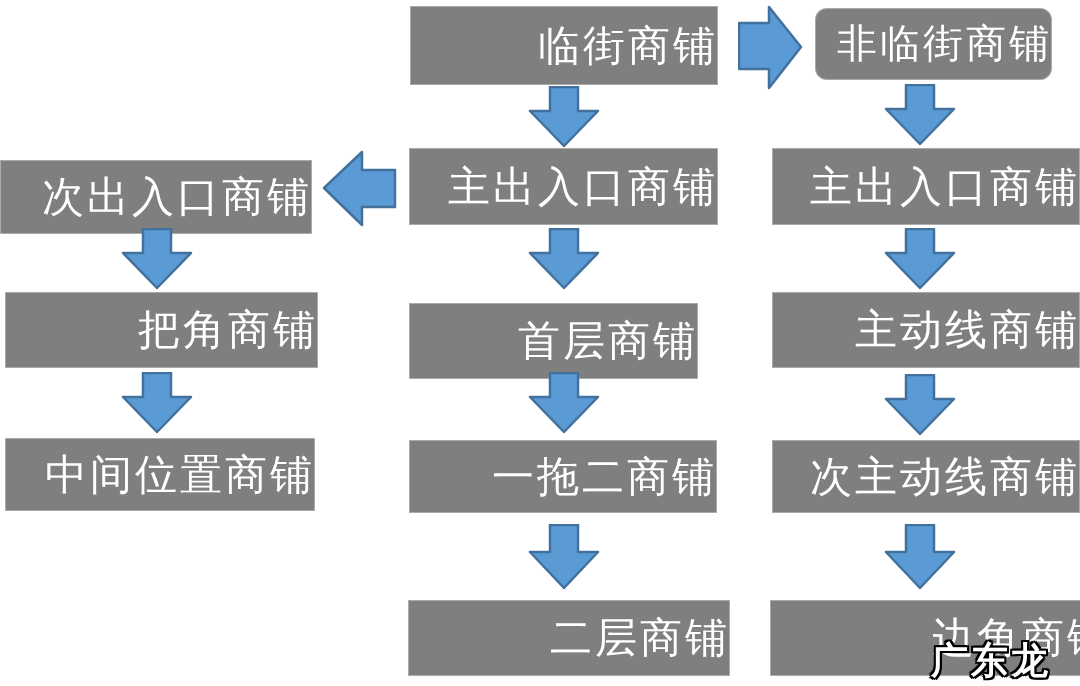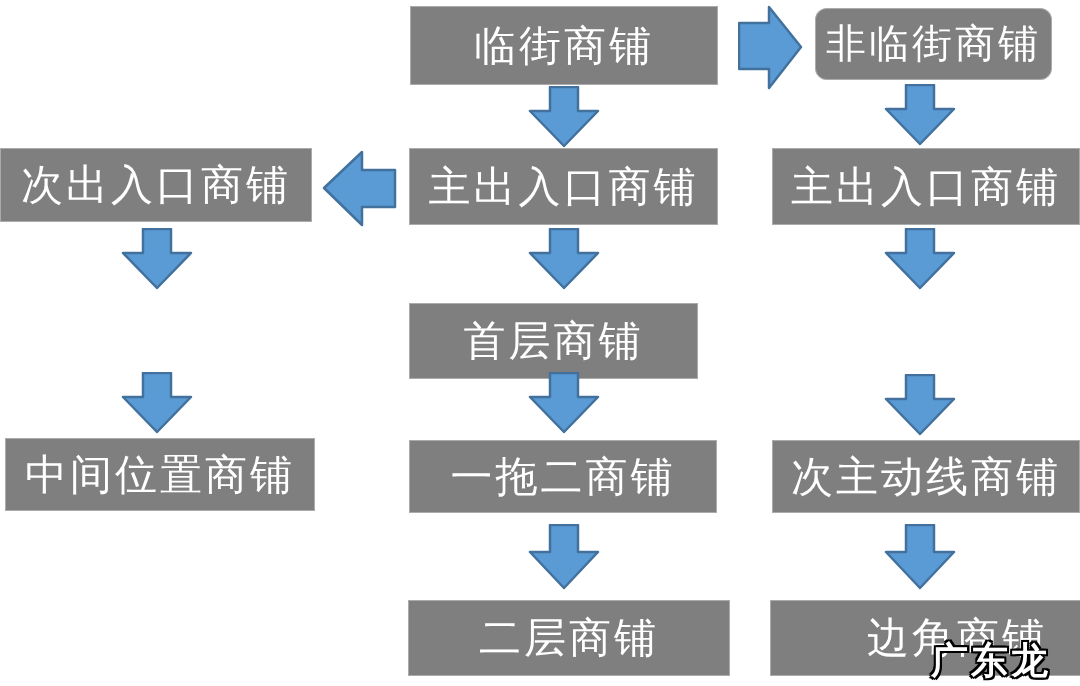--- a/index.html
+++ b/index.html
@@ -23,21 +23,21 @@
     height: 686px;
     background: var(--background);
     overflow: hidden;
   }
   .box {
     position: absolute;
     background: var(--box-fill);
     color: var(--box-text);
     display: flex;
     align-items: center;
-    justify-content: center;
+    justify-content: flex-end;
     text-align: center;
     font-size: 42px;
     letter-spacing: 3px;
     line-height: 1;
     white-space: nowrap;
     box-shadow: 0 0 0 1px rgba(255,255,255,0.35) inset;
   }
   .box span { display: inline-block; }
   .arrow { position: absolute; }
   .arrow svg { display: block; }
@@ -64,21 +64,21 @@
        2px  2px 0 var(--watermark-outline),
       -2px  0   0 var(--watermark-outline),
        2px  0   0 var(--watermark-outline),
        0   -2px 0 var(--watermark-outline),
        0    2px 0 var(--watermark-outline);
   }
 
   
   #b-street        { left: 410px; top:   6px; width: 308px; height: 79px; }
   #b-nonstreet     { left: 815px; top:   8px; width: 237px; height: 72px; border-radius: 12px; }
-  #b-sec-entrance  { left:   0px; top: 148px; width: 312px; height: 74px; }
+  #b-sec-entrance  { left:   0px; top: 160px; width: 312px; height: 74px; }
   #b-main-ent-c    { left: 409px; top: 148px; width: 309px; height: 77px; }
   #b-main-ent-r    { left: 772px; top: 148px; width: 308px; height: 77px; }
   #b-corner        { left:   5px; top: 292px; width: 313px; height: 76px; }
   #b-first-floor   { left: 409px; top: 303px; width: 289px; height: 76px; }
   #b-main-circ     { left: 772px; top: 292px; width: 308px; height: 76px; }
   #b-middle-pos    { left:   5px; top: 438px; width: 310px; height: 73px; }
   #b-duplex        { left: 409px; top: 440px; width: 308px; height: 73px; }
   #b-sec-circ      { left: 772px; top: 440px; width: 308px; height: 73px; }
   #b-second-floor  { left: 408px; top: 600px; width: 322px; height: 76px; }
   #b-edge-corner   { left: 770px; top: 600px; width: 310px; height: 76px; padding-left: 32px; }
@@ -110,22 +110,28 @@
   </div>
   <div class="box" id="b-sec-entrance">
     <span>次出入口商铺</span>
   </div>
   <div class="box" id="b-main-ent-c">
     <span>主出入口商铺</span>
   </div>
   <div class="box" id="b-main-ent-r">
     <span>主出入口商铺</span>
   </div>
+  <div class="box" id="b-corner">
+    <span>把角商铺</span>
+  </div>
   <div class="box" id="b-first-floor">
     <span>首层商铺</span>
+  </div>
+  <div class="box" id="b-main-circ">
+    <span>主动线商铺</span>
   </div>
   <div class="box" id="b-middle-pos">
     <span>中间位置商铺</span>
   </div>
   <div class="box" id="b-duplex">
     <span>一拖二商铺</span>
   </div>
   <div class="box" id="b-sec-circ">
     <span>次主动线商铺</span>
   </div>

